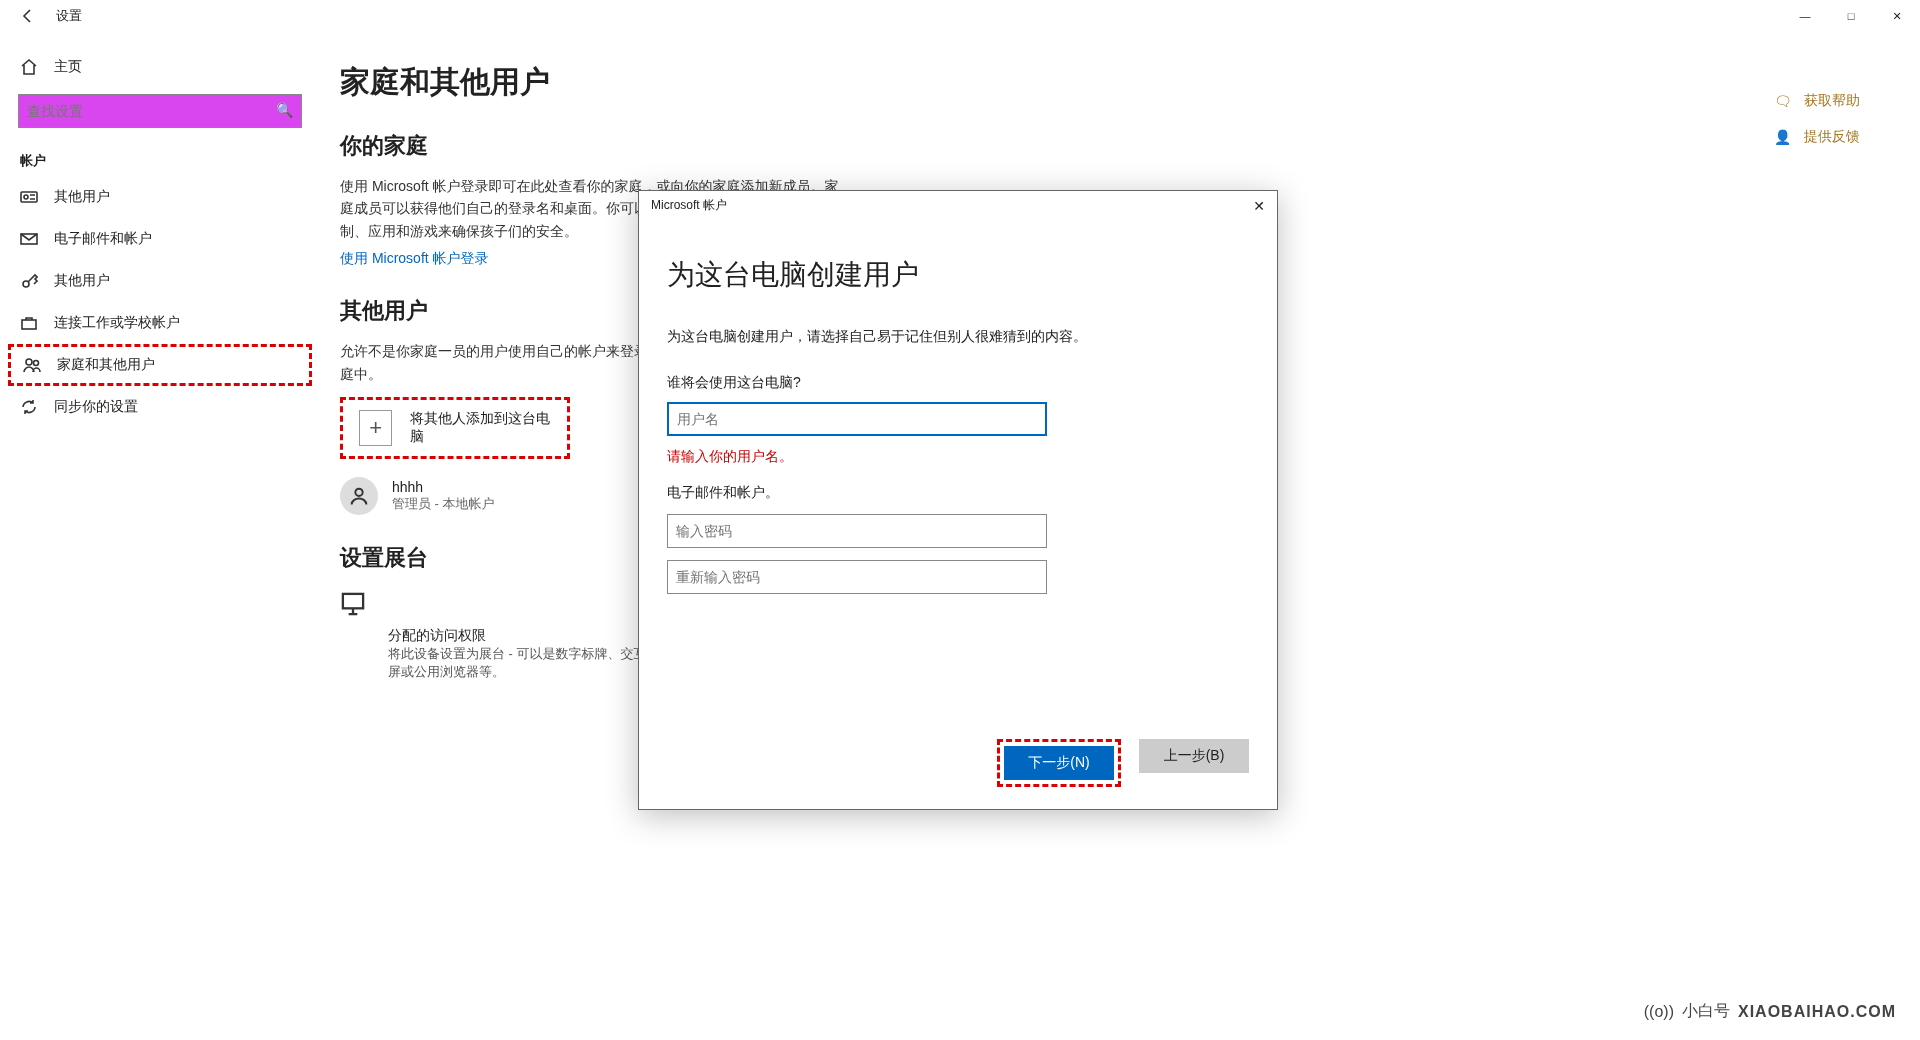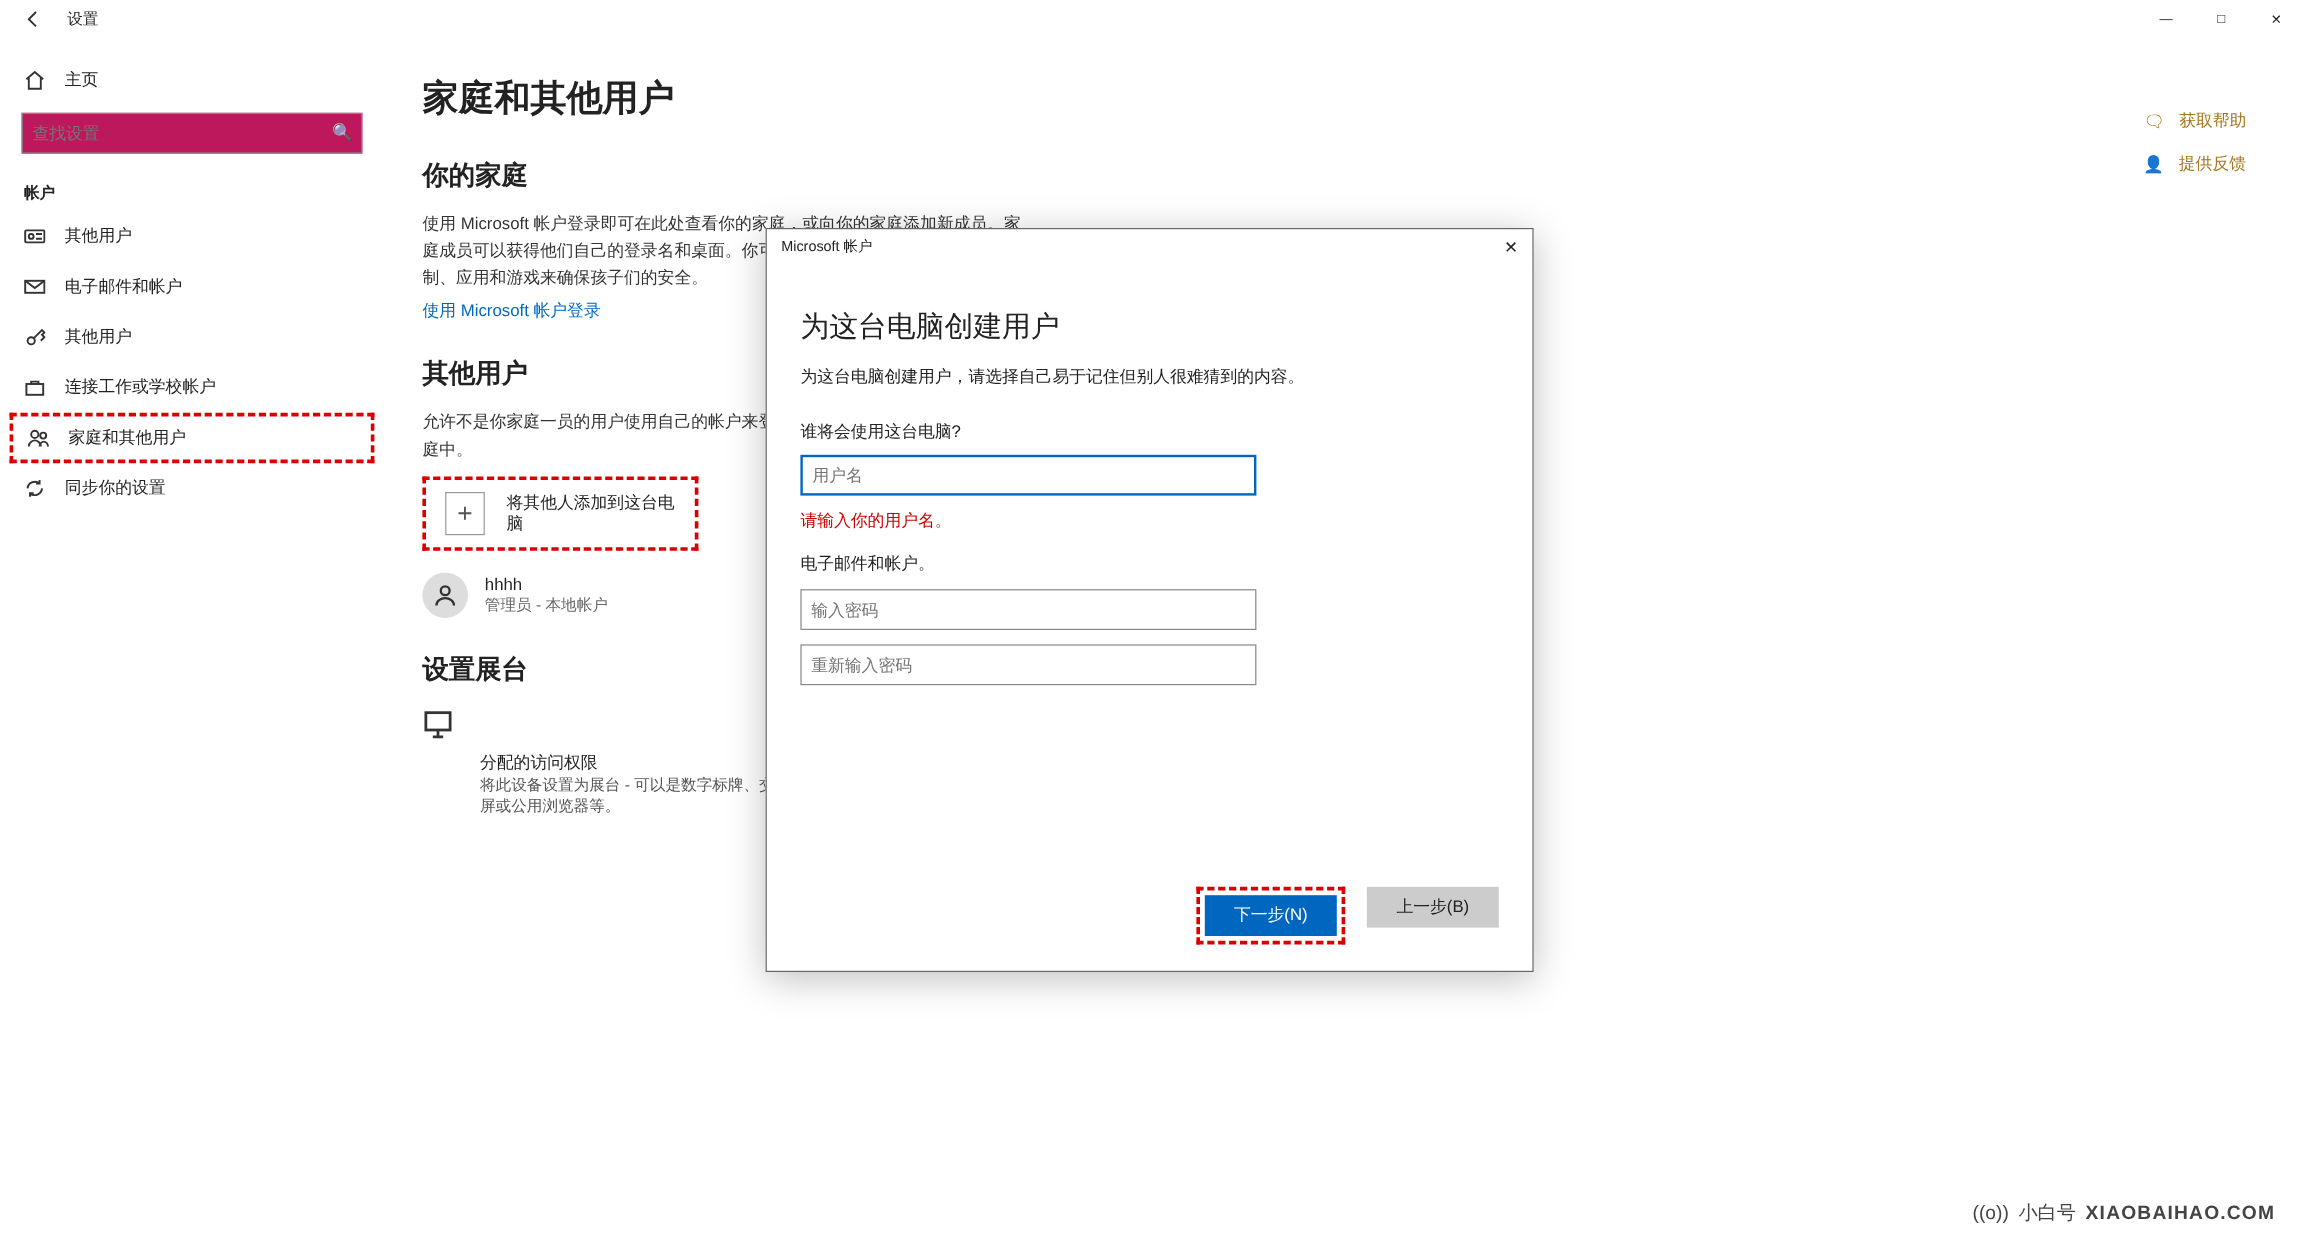--- a/index.html
+++ b/index.html
@@ -2,26 +2,26 @@
 <html><head>
 <meta charset="utf-8">
 <style>
   * { box-sizing: border-box; margin: 0; padding: 0; }
   html, body { width: 1920px; height: 1040px; font-family: "Segoe UI", "Microsoft YaHei", sans-serif; font-size: 14px; color: #222; background: #fff; overflow: hidden; }
   .titlebar { height: 32px; display: flex; align-items: center; padding-left: 16px; }
   .titlebar .back { width: 24px; height: 24px; display:flex;align-items:center;justify-content:center; margin-right: 16px; }
   .titlebar .title { font-size: 13px; }
   .titlebar .winctrl { margin-left: auto; display: flex; }
   .titlebar .winbtn { width: 46px; height: 32px; display:flex;align-items:center;justify-content:center; font-size:11px; }
-  .app { display: flex; height: calc(100% - 32px); gap: 12px; }
+  .app { display: flex; height: calc(100% - 32px); }
   .sidebar { width: 320px; padding: 16px 0 0 0; }
   .side-home { display:flex;align-items:center;padding:10px 20px; gap:16px; }
   .side-home .icon, .side-item .icon { width:18px; display:flex;align-items:center;justify-content:center;}
   .search { margin: 8px 18px 18px; position: relative; }
-  .search input { width: 100%; height: 34px; border:1px solid #888; padding:0 30px 0 8px; font-size:14px; background:#be185d; }
+  .search input { width: 100%; height: 34px; border:1px solid #888; padding:0 30px 0 8px; font-size:14px; background:#d946ef; }
   .search .sicon { position:absolute; right:8px; top:8px; color:#555; font-size:14px; }
   .side-head { padding: 6px 20px; font-size:13px; font-weight:600; }
   .side-item { display:flex;align-items:center;padding:12px 20px; gap:16px; font-size:14px; position:relative;}
   .side-item .icon svg { width:18px;height:18px; }
   .red-dashed { border:3px dashed #d00; }
   .sidebar .red-dashed { margin:0 8px; padding:9px 12px; }
   .content { flex:1; padding: 30px 80px 0 20px; max-width: 1000px; position:relative;}
   h1 { font-size: 30px; font-weight: 600; margin-bottom: 28px; }
   h2 { font-size: 22px; font-weight: 600; margin: 28px 0 14px; }
   .p { font-size: 14px; line-height: 1.6; color:#333; max-width: 500px; }
@@ -36,21 +36,21 @@
   .kiosk .kicon { width:30px;padding-top:4px;}
   .kiosk .kt { font-size:14px;margin-top:40px;}
   .kiosk .kd { font-size:13px;color:#555; max-width:300px;}
   .right-links { position:absolute; right: -540px; top: 60px; display:flex;flex-direction:column;gap:18px;}
   .right-links .rlink { display:flex;align-items:center;gap:12px;color:#a6761d;font-size:14px;}
   .modal-back { position:fixed; left:0;top:0;right:0;bottom:0; }
   .modal { position:fixed; left:638px; top:190px; width:640px; height:620px; background:#fff; border:1px solid #666; box-shadow:0 6px 30px rgba(0,0,0,0.25); }
   .m-title { display:flex;align-items:center;padding:6px 12px;font-size:12px;}
   .m-title .mclose { margin-left:auto;font-size:14px;cursor:pointer;}
   .m-body { padding: 18px 28px; }
-  .m-h { font-size:24px; font-weight:400; margin:18px 0 17px; }
+  .m-h { font-size:28px; font-weight:400; margin:18px 0 34px; }
   .m-p { font-size:14px; margin-bottom:28px; }
   .m-label { font-size:14px; margin-bottom:10px; }
   .m-input { display:block; width:380px; height:34px; border:1px solid #888; padding:0 8px; margin-bottom:12px; font-size:14px;}
   .m-input.focused { border:2px solid #0067c0; }
   .m-err { color:#c00; font-size:14px; margin-bottom:18px;}
   .m-section { font-size:14px; margin:8px 0 12px; }
   .m-footer { position:absolute; bottom:22px; right:28px; display:flex; gap:18px;}
   .m-btn { width:110px;height:34px;border:none;font-size:14px; }
   .btn-primary { background:#0067c0;color:#fff; }
   .btn-default { background:#ccc;color:#222; }

